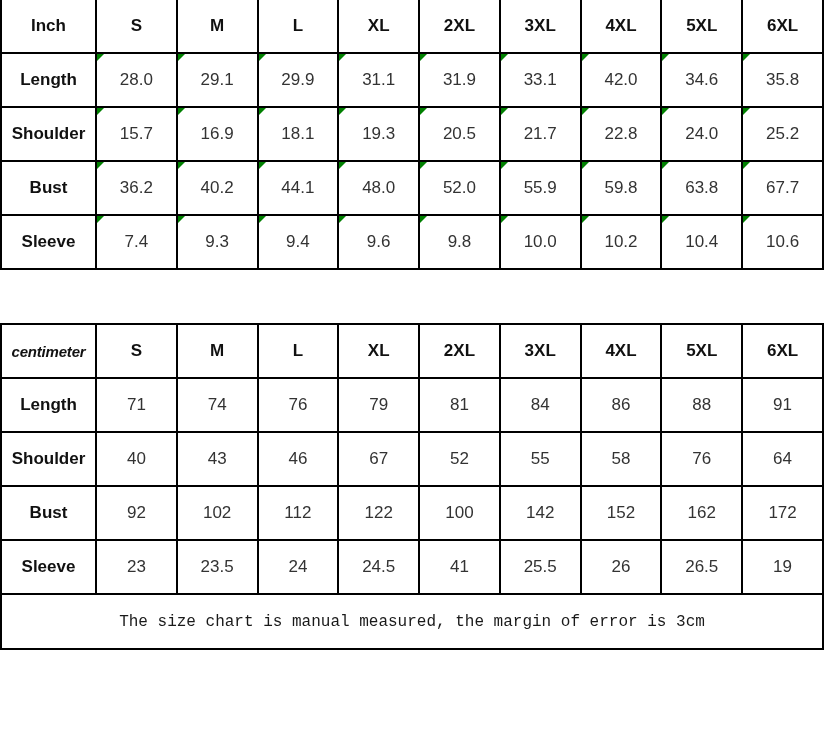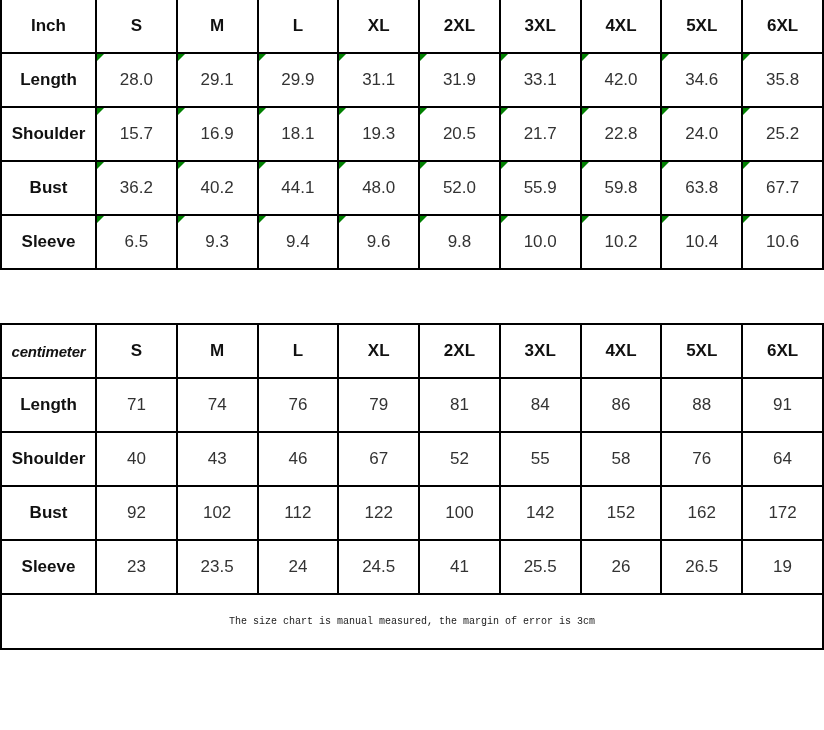--- a/index.html
+++ b/index.html
@@ -57,21 +57,21 @@
     top:0;left:0;
     width:0;height:0;
     border-top:7px solid #008000;
     border-right:7px solid transparent;
   }
   .gap{height:55px;background:#fff;}
   .footer-bar{
     height:57px;
     margin-top:-2px;
     font-family:"Liberation Mono","DejaVu Sans Mono",monospace;
-    font-size:10px;
+    font-size:16px;
     color:#1a1a1a;
     white-space:nowrap;
   }
 </style>
 </head>
 <body>
 
 <div class="sheet">
 
 
@@ -124,21 +124,21 @@
         <td><i class="fl"></i><span>44.1</span></td>
         <td><i class="fl"></i><span>48.0</span></td>
         <td><i class="fl"></i><span>52.0</span></td>
         <td><i class="fl"></i><span>55.9</span></td>
         <td><i class="fl"></i><span>59.8</span></td>
         <td><i class="fl"></i><span>63.8</span></td>
         <td><i class="fl"></i><span>67.7</span></td>
       </tr>
       <tr>
         <th>Sleeve</th>
-        <td><i class="fl"></i><span>6.5</span></td>
+        <td><i class="fl"></i><span>7.4</span></td>
         <td><i class="fl"></i><span>9.3</span></td>
         <td><i class="fl"></i><span>9.4</span></td>
         <td><i class="fl"></i><span>9.6</span></td>
         <td><i class="fl"></i><span>9.8</span></td>
         <td><i class="fl"></i><span>10.0</span></td>
         <td><i class="fl"></i><span>10.2</span></td>
         <td><i class="fl"></i><span>10.4</span></td>
         <td><i class="fl"></i><span>10.6</span></td>
       </tr>
     </tbody>

